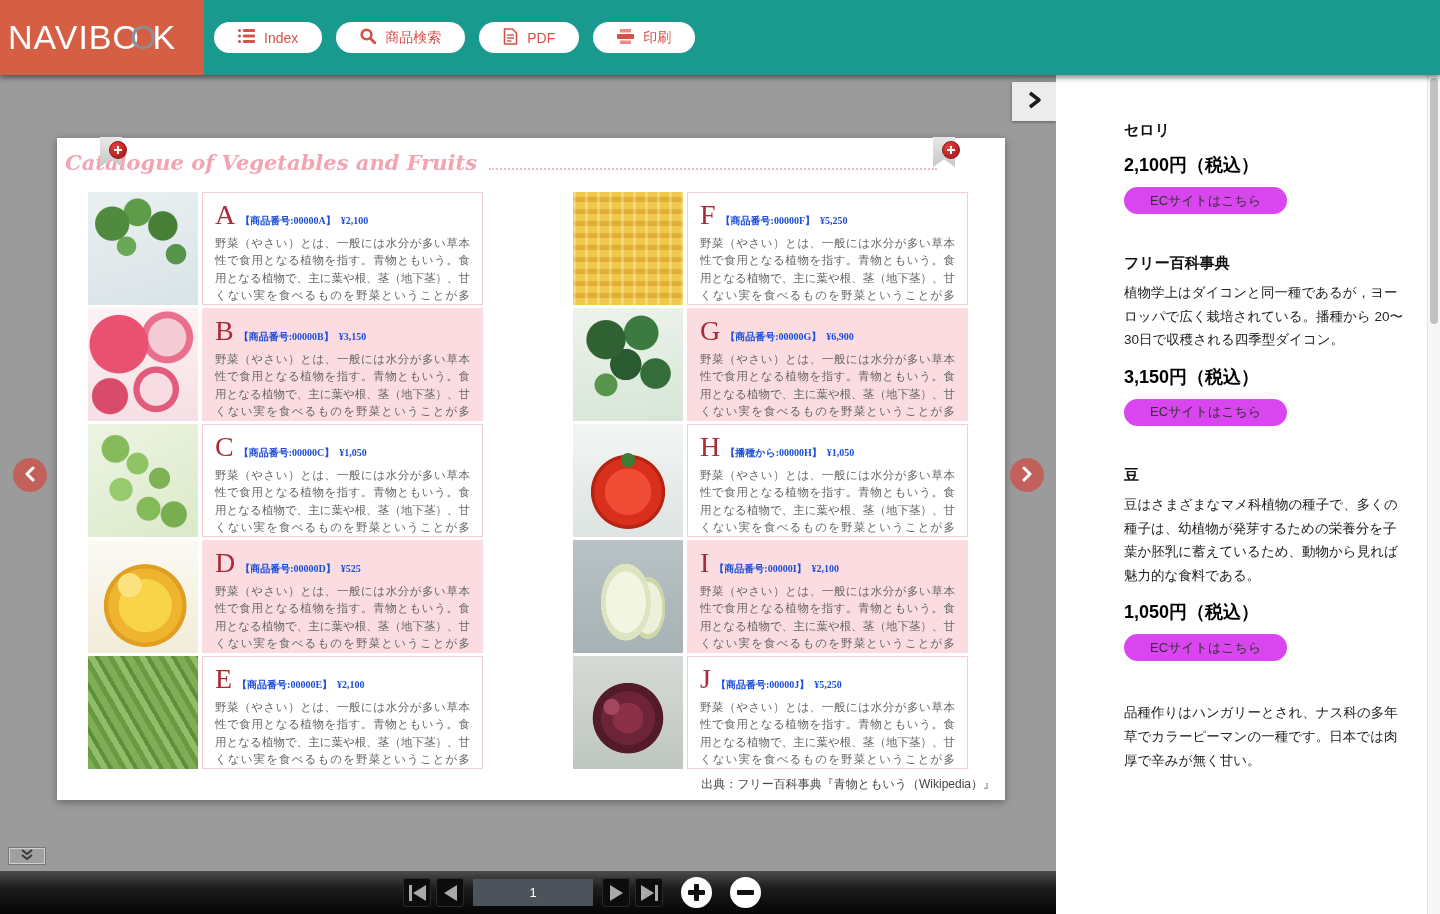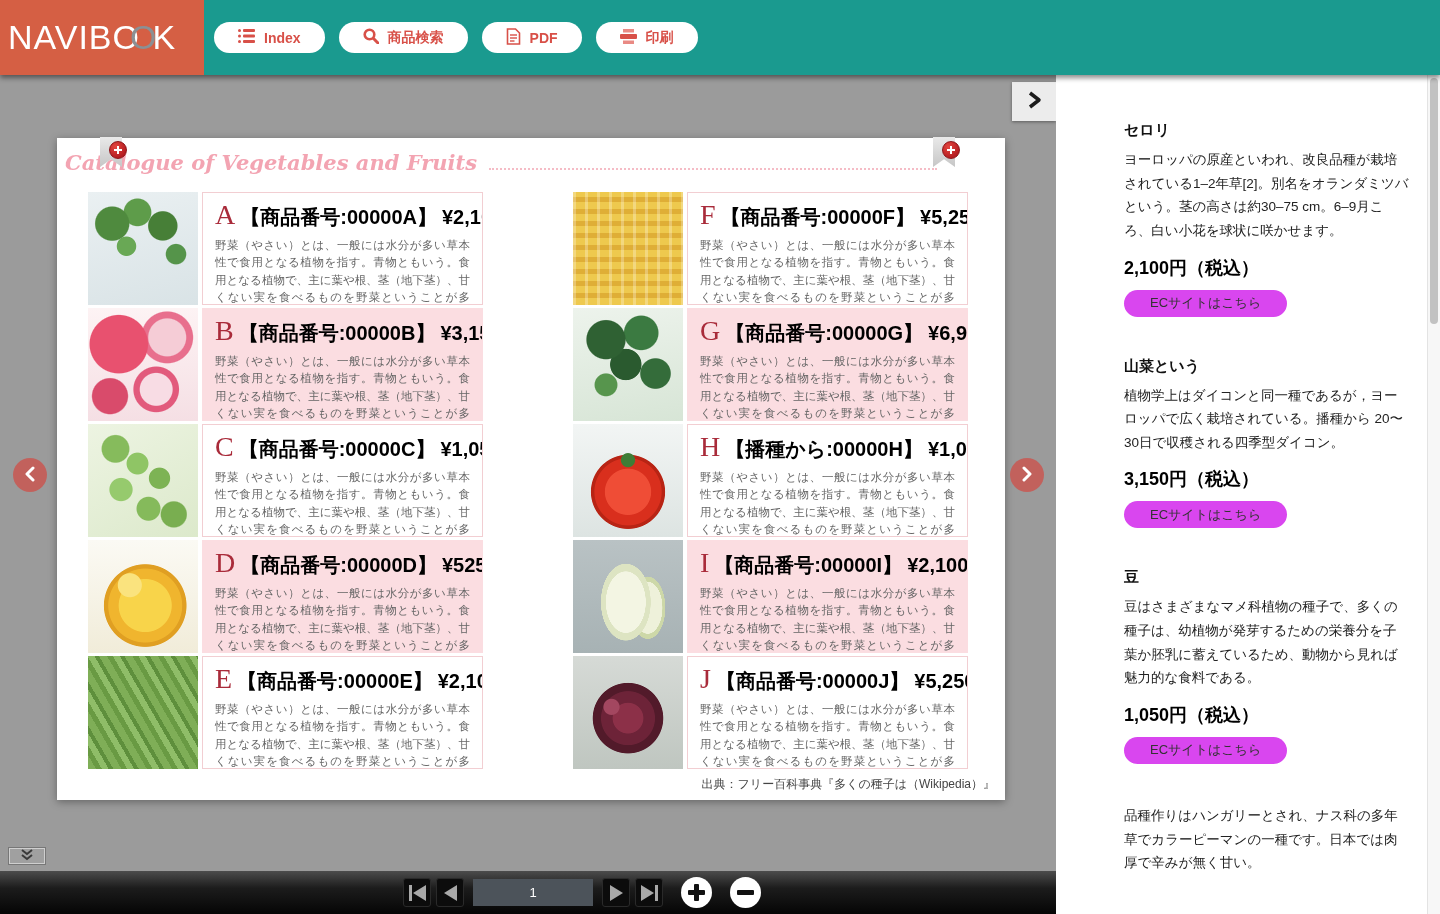--- a/index.html
+++ b/index.html
@@ -11,21 +11,21 @@
   
   .header { position:absolute; top:0; left:0; width:1440px; height:75px;
             background:#1a9a8f; display:flex; box-shadow:0 3px 5px rgba(0,0,0,.45); z-index:20; }
   .logo { width:204px; height:75px; background:#d55f44; color:#fff; display:flex;
           align-items:center; padding-left:8px; font-size:34px; letter-spacing:1px;
           cursor:pointer; white-space:nowrap; }
   .logo .ring { color:#8b9094; margin-left:-10px; margin-right:-5px; }
   .hdr-nav { display:flex; align-items:center; gap:14px; margin-left:10px; }
   .hdr-btn { display:flex; align-items:center; gap:9px; height:31px; padding:0 24px;
              background:#fff; border:none; border-radius:16px; color:#d85048;
-             font-size:14px; font-weight:bold; cursor:pointer; }
+             font-size:14px; font-weight:normal; cursor:pointer; }
 
   
   .viewer { position:absolute; top:75px; left:0; width:1056px; height:796px;
             background:#9b9b9b; overflow:hidden; }
   .page { position:absolute; left:57px; top:63px; width:948px; height:662px;
           background:#fff; box-shadow:0 2px 8px rgba(0,0,0,.35); }
 
   .page-title-row { position:absolute; left:8px; top:12px; right:66px;
                     display:flex; align-items:flex-end; }
   .page-title { font-family:"DejaVu Serif","Liberation Serif",serif; font-style:italic;
@@ -48,21 +48,21 @@
           grid-template-columns:395px 395px; column-gap:90px;
           grid-auto-rows:113px; row-gap:3px; }
   .product { display:flex; }
   .photo { width:110px; height:113px; flex:none; }
   .pbox { flex:1; margin-left:4px; background:#fff; border:1px solid #f2ced2;
           padding:8px 12px 0 12px; overflow:hidden; }
   .pbox.alt { background:#fbdde1; border-color:#fbdde1; }
   .phead { display:flex; align-items:baseline; gap:5px; white-space:nowrap; }
   .pletter { font-family:"Liberation Serif","DejaVu Serif",serif; font-size:28px;
              color:#a92b3a; line-height:1; }
-  .pcode, .pprice { font-size:20px; font-weight:bold; color:#000000; }
+  .pcode, .pprice { font-size:10px; font-weight:bold; color:#1d4ed8;font-family:Liberation Serif, serif; }
   .pdesc { margin-top:6px; font-size:11.5px; line-height:1.5; color:#666; text-align:justify; }
 
   .source { position:absolute; right:10px; bottom:7px; font-size:12px; color:#444; }
 
   
   .veg-a { background:
     radial-gradient(circle at 22% 28%,#4f8a3e 0 14%,transparent 15%),
     radial-gradient(circle at 45% 18%,#5e9c4a 0 12%,transparent 13%),
     radial-gradient(circle at 68% 30%,#477f37 0 13%,transparent 14%),
     radial-gradient(circle at 35% 48%,#69a855 0 10%,transparent 11%),
@@ -348,21 +348,21 @@
             <span class="pletter">J</span>
             <span class="pcode">【商品番号:00000J】</span>
             <span class="pprice">¥5,250</span>
               </div>
             <p class="pdesc">野菜（やさい）とは、一般には水分が多い草本性で食用となる植物を指す。青物ともいう。食用となる植物で、主に葉や根、茎（地下茎）、甘くない実を食べるものを野菜ということが多い。同様な部分を食べるもので、野生のものを利用する場合、山菜という。農業・園芸の分野では野菜になる作</p>
           </div>
         </div>
 
       </div>
 
-      <div class="source">出典：フリー百科事典『多くの種子は（Wikipedia）』</div>
+      <div class="source">出典：フリー百科事典『青物ともいう（Wikipedia）』</div>
     </div>
 
     <button class="arrow left">
       <span><svg width="12" height="16" viewBox="0 0 12 16">
             <polyline points="9,2 3,8 9,14" fill="none" stroke="#fff" stroke-width="3" stroke-linecap="round" stroke-linejoin="round"></polyline>
           </svg></span>
     </button>
     <button class="arrow right">
       <span><svg width="12" height="16" viewBox="0 0 12 16">
             <polyline points="3,2 9,8 3,14" fill="none" stroke="#fff" stroke-width="3" stroke-linecap="round" stroke-linejoin="round"></polyline>
@@ -403,27 +403,26 @@
       <button class="zoom-btn zin"></button>
       <button class="zoom-btn"></button>
     </div>
   </footer>
 
   <aside class="sidebar">
     <div class="sidebar-inner">
 
       <section class="side-item">
         <h3 class="side-title">セロリ</h3>
-        <p class="side-desc">ヨーロッパの原産といわれ、改良品種が栽培されている1–2年草[2]。別名をオランダミツバという。茎の高さは約30–75 cm。6–9月ころ、白い小花を球状に咲かせます。</p>
         <div class="side-price">2,100円（税込）</div>
         <button class="ec-btn">ECサイトはこちら</button>
       </section>
 
       <section class="side-item">
-        <h3 class="side-title">山菜という</h3>
+        <h3 class="side-title">フリー百科事典</h3>
         <p class="side-desc">植物学上はダイコンと同一種であるが，ヨーロッパで広く栽培されている。播種から 20〜30日で収穫される四季型ダイコン。</p>
         <div class="side-price">3,150円（税込）</div>
         <button class="ec-btn">ECサイトはこちら</button>
       </section>
 
       <section class="side-item">
         <h3 class="side-title">豆</h3>
         <p class="side-desc">豆はさまざまなマメ科植物の種子で、多くの種子は、幼植物が発芽するための栄養分を子葉か胚乳に蓄えているため、動物から見れば魅力的な食料である。</p>
         <div class="side-price">1,050円（税込）</div>
         <button class="ec-btn">ECサイトはこちら</button>

